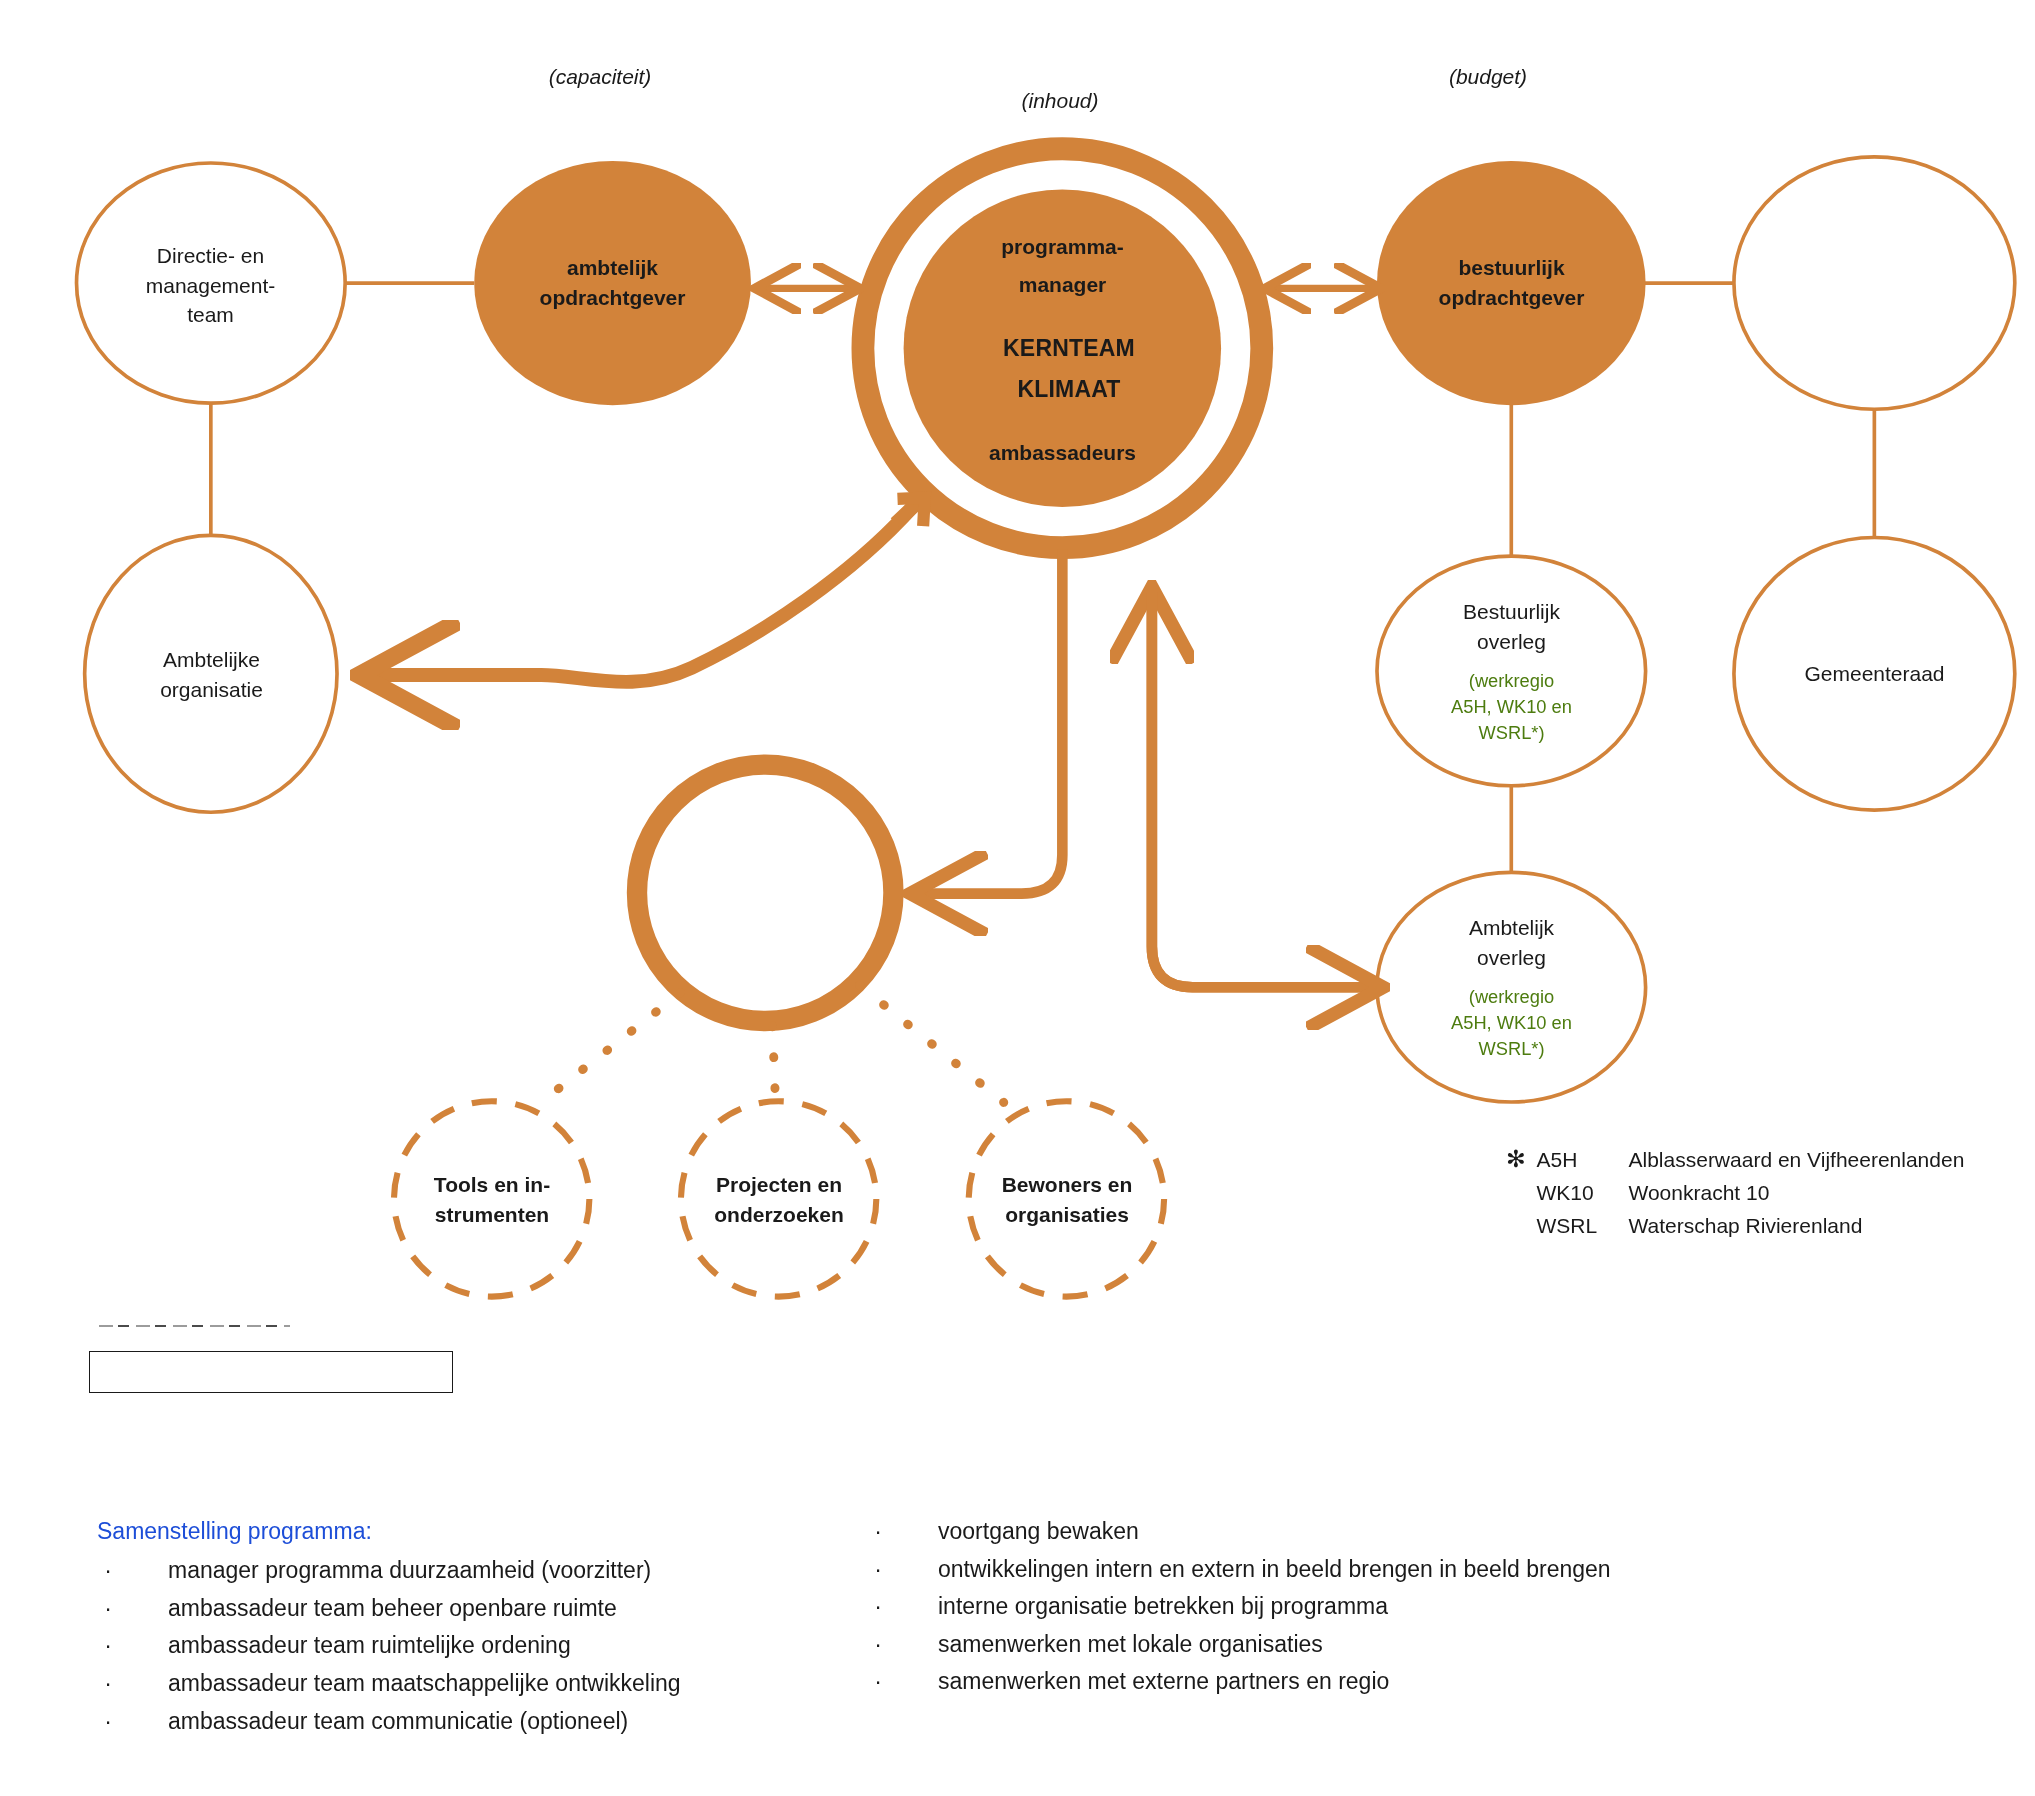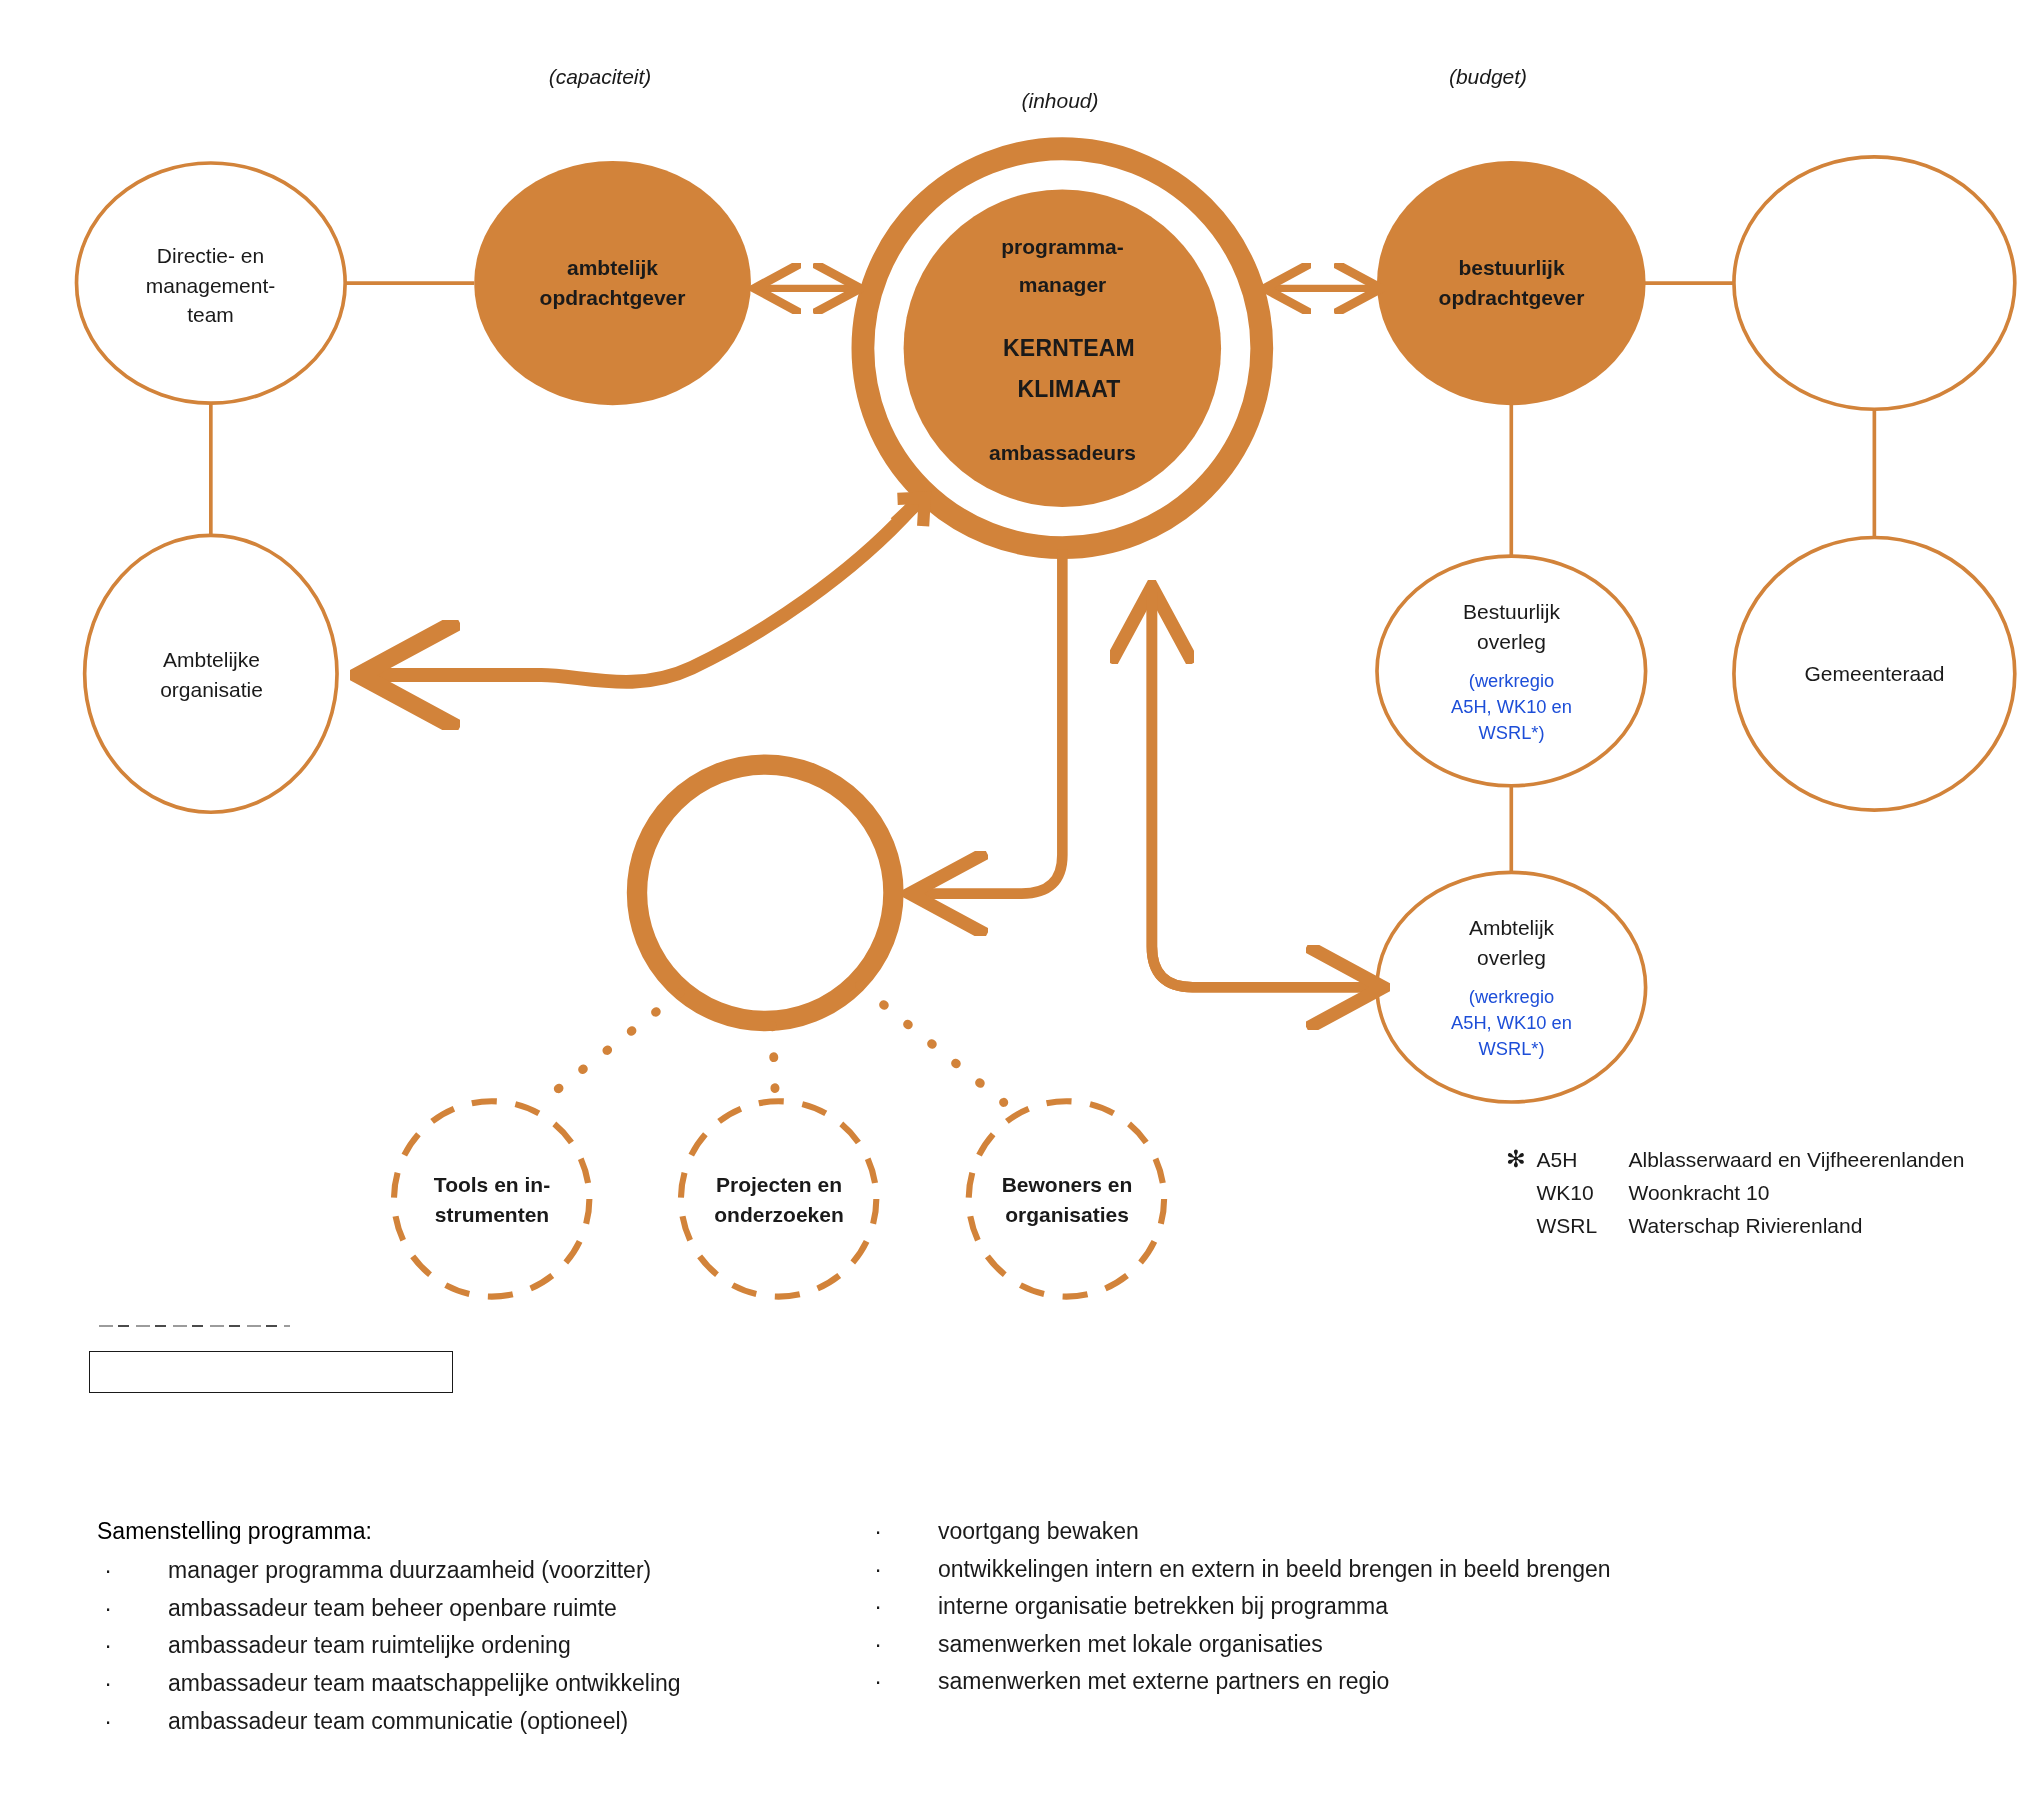--- a/index.html
+++ b/index.html
@@ -35,21 +35,21 @@
     align-items: center;
     justify-content: center;
     text-align: center;
     line-height: 1.42;
     pointer-events: none;
   }
   .node-label .ln { display: block; white-space: nowrap; }
   .plain   { font-weight: 400; font-size: 21px; color: #1a1a1a; }
   .bold    { font-weight: 700; font-size: 21px; color: #1a1a1a; }
   .boldbig { font-weight: 700; font-size: 23px; color: #1a1a1a; letter-spacing: 0.2px; margin-left: 13px; }
-  .small   { font-weight: 400; font-size: 18.3px; color: #1d4ed8; }
+  .small   { font-weight: 400; font-size: 18.3px; color: #4d7c0f; }
   .gap-sm  { height: 10.6px; }
   .gap-md  { height: 17px; }
 
   
   .col-caption {
     position: absolute;
     font-style: italic;
     font-size: 21px;
     font-weight: 400;
     color: #1a1a1a;
@@ -106,21 +106,21 @@
     border: 1.2px solid #1a1a1a;
     background: #ffffff;
     box-sizing: border-box;
   }
 
   
   .list-block { position: absolute; }
   .list-title {
     font-size: 23px;
     font-weight: 400;
-    color: #000000;
+    color: #1d4ed8;
     margin-bottom: 12.2px;
     white-space: nowrap;
   }
   .bullet-row {
     display: flex;
     align-items: baseline;
     margin-bottom: 10.6px;
     white-space: nowrap;
   }
   .bullet-dot {

